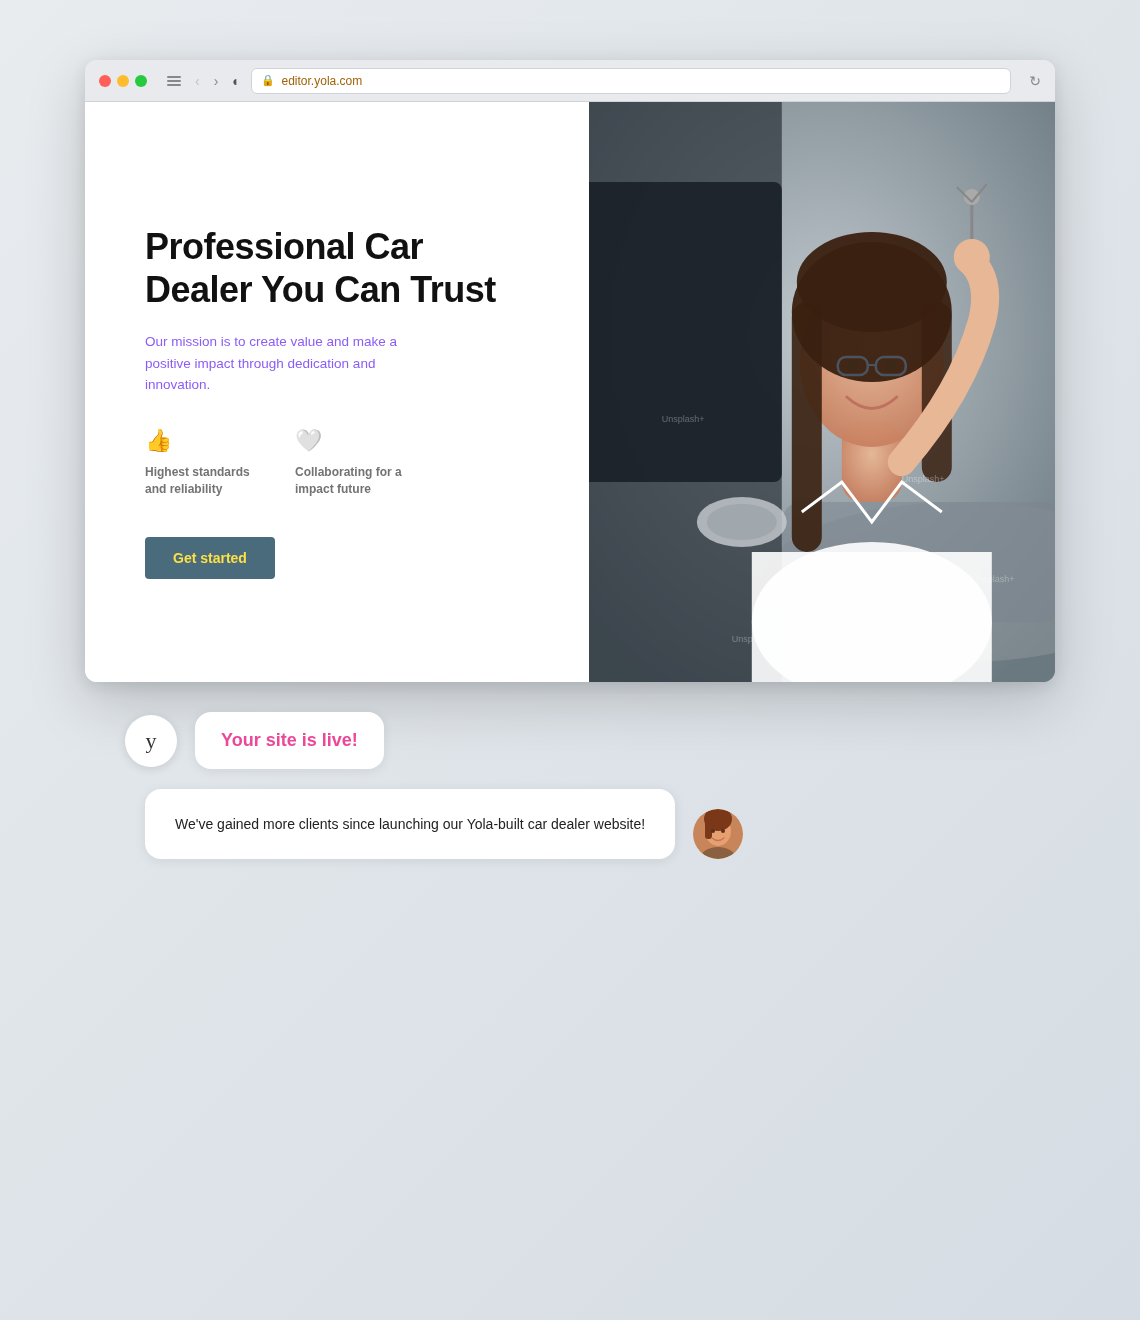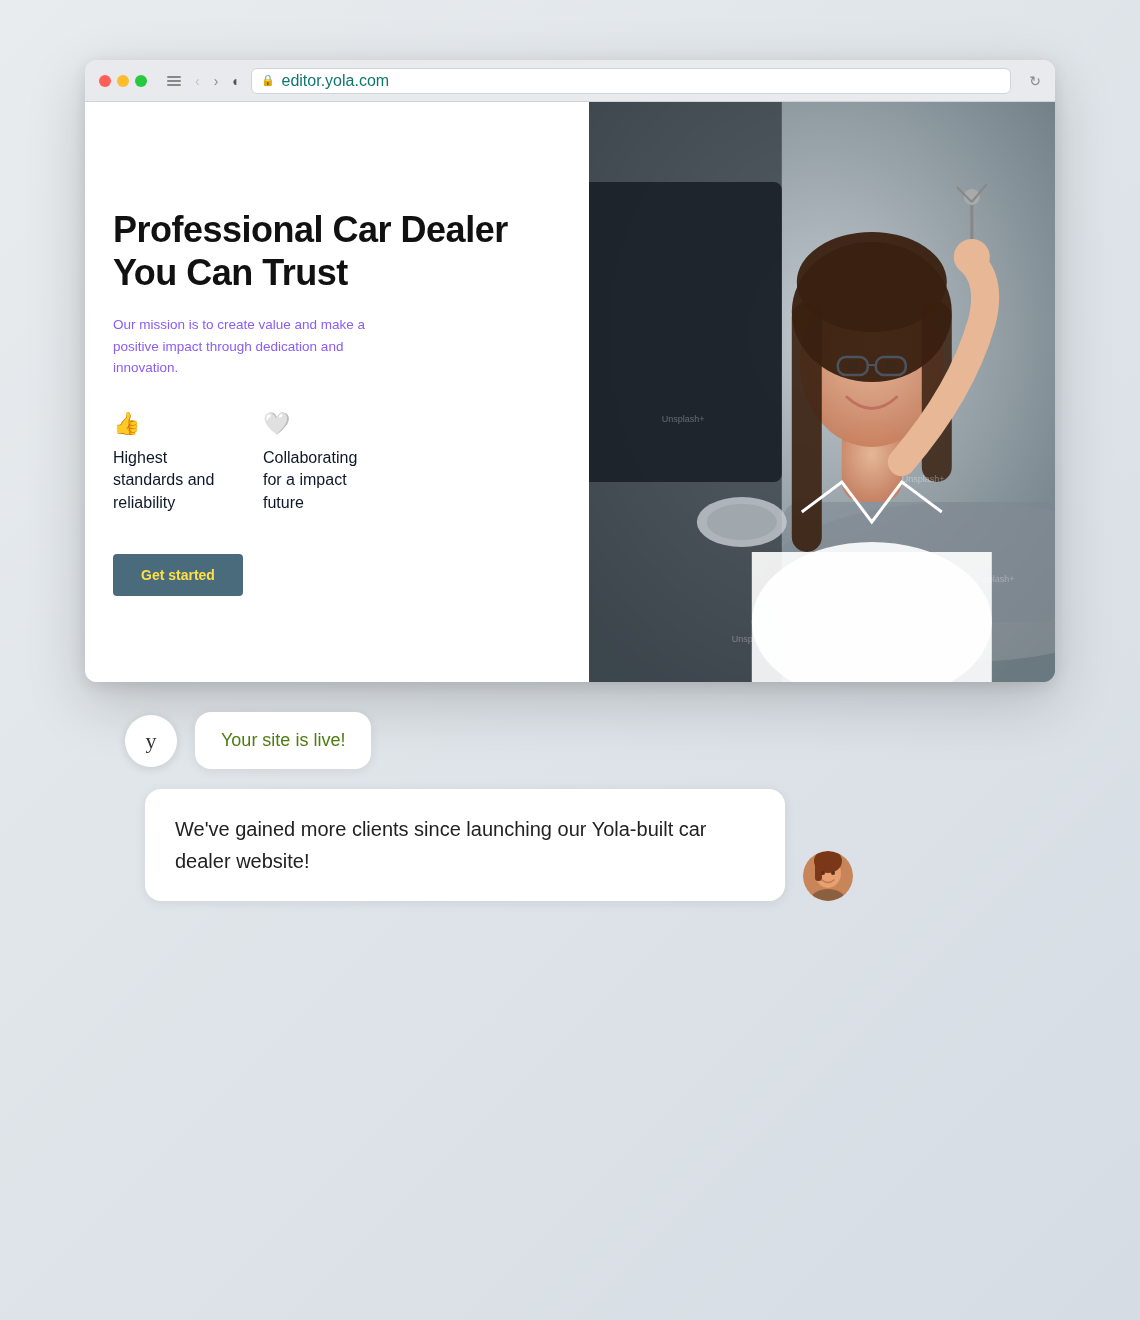--- a/index.html
+++ b/index.html
@@ -105,39 +105,39 @@
       align-items: center;
       padding: 0 10px;
       gap: 6px;
       font-size: 12px;
       color: #333;
       border: 1px solid #d0d3d8;
     }
 
     .lock-icon { color: #888; font-size: 11px; }
 
-    .url-text { color: #0f766e; font-size: 16px; }
+    .url-text { color: #a16207; font-size: 12px; }
 
     .reload-btn {
       color: #888;
       font-size: 14px;
       cursor: pointer;
       margin-left: 8px;
     }
 
     
     .browser-content {
       background: white;
       display: flex;
       height: 580px;
     }
 
     .hero-left {
       width: 52%;
-      padding: 80px 50px 60px 28px;
+      padding: 80px 50px 60px 60px;
       display: flex;
       flex-direction: column;
       justify-content: center;
     }
 
     .hero-title {
       font-size: 36px;
       font-weight: 800;
       color: #111;
       line-height: 1.2;
@@ -164,23 +164,23 @@
       flex-direction: column;
       gap: 10px;
     }
 
     .feature-icon {
       font-size: 22px;
       color: #aab4bc;
     }
 
     .feature-label {
-      font-size: 16px;
-      font-weight: 400;
-      color: #0f172a;
+      font-size: 12px;
+      font-weight: 700;
+      color: #737373;
       line-height: 1.4;
       max-width: 110px;
     }
 
     .get-started-btn {
       background: #4a6b7c;
       color: #fde047;
       border: none;
       padding: 13px 28px;
       border-radius: 4px;
@@ -243,37 +243,37 @@
       color: #333;
       font-family: Georgia, serif;
       flex-shrink: 0;
     }
 
     .yola-bubble {
       background: white;
       border-radius: 16px;
       padding: 18px 26px;
       font-size: 18px;
-      color: #4d7c0f;
-      font-weight: 400;
+      color: #ec4899;
+      font-weight: 700;
       box-shadow: 0 2px 12px rgba(0,0,0,0.08);
     }
 
     .user-message-row {
       display: flex;
       align-items: flex-end;
       gap: 18px;
       padding-left: 20px;
     }
 
     .user-bubble {
       background: white;
       border-radius: 16px;
       padding: 24px 30px;
-      font-size: 20px;
+      font-size: 14px;
       color: #222;
       line-height: 1.6;
       box-shadow: 0 2px 12px rgba(0,0,0,0.08);
       max-width: 640px;
       flex: 1;
     }
 
     .user-avatar {
       width: 50px;
       height: 50px;

